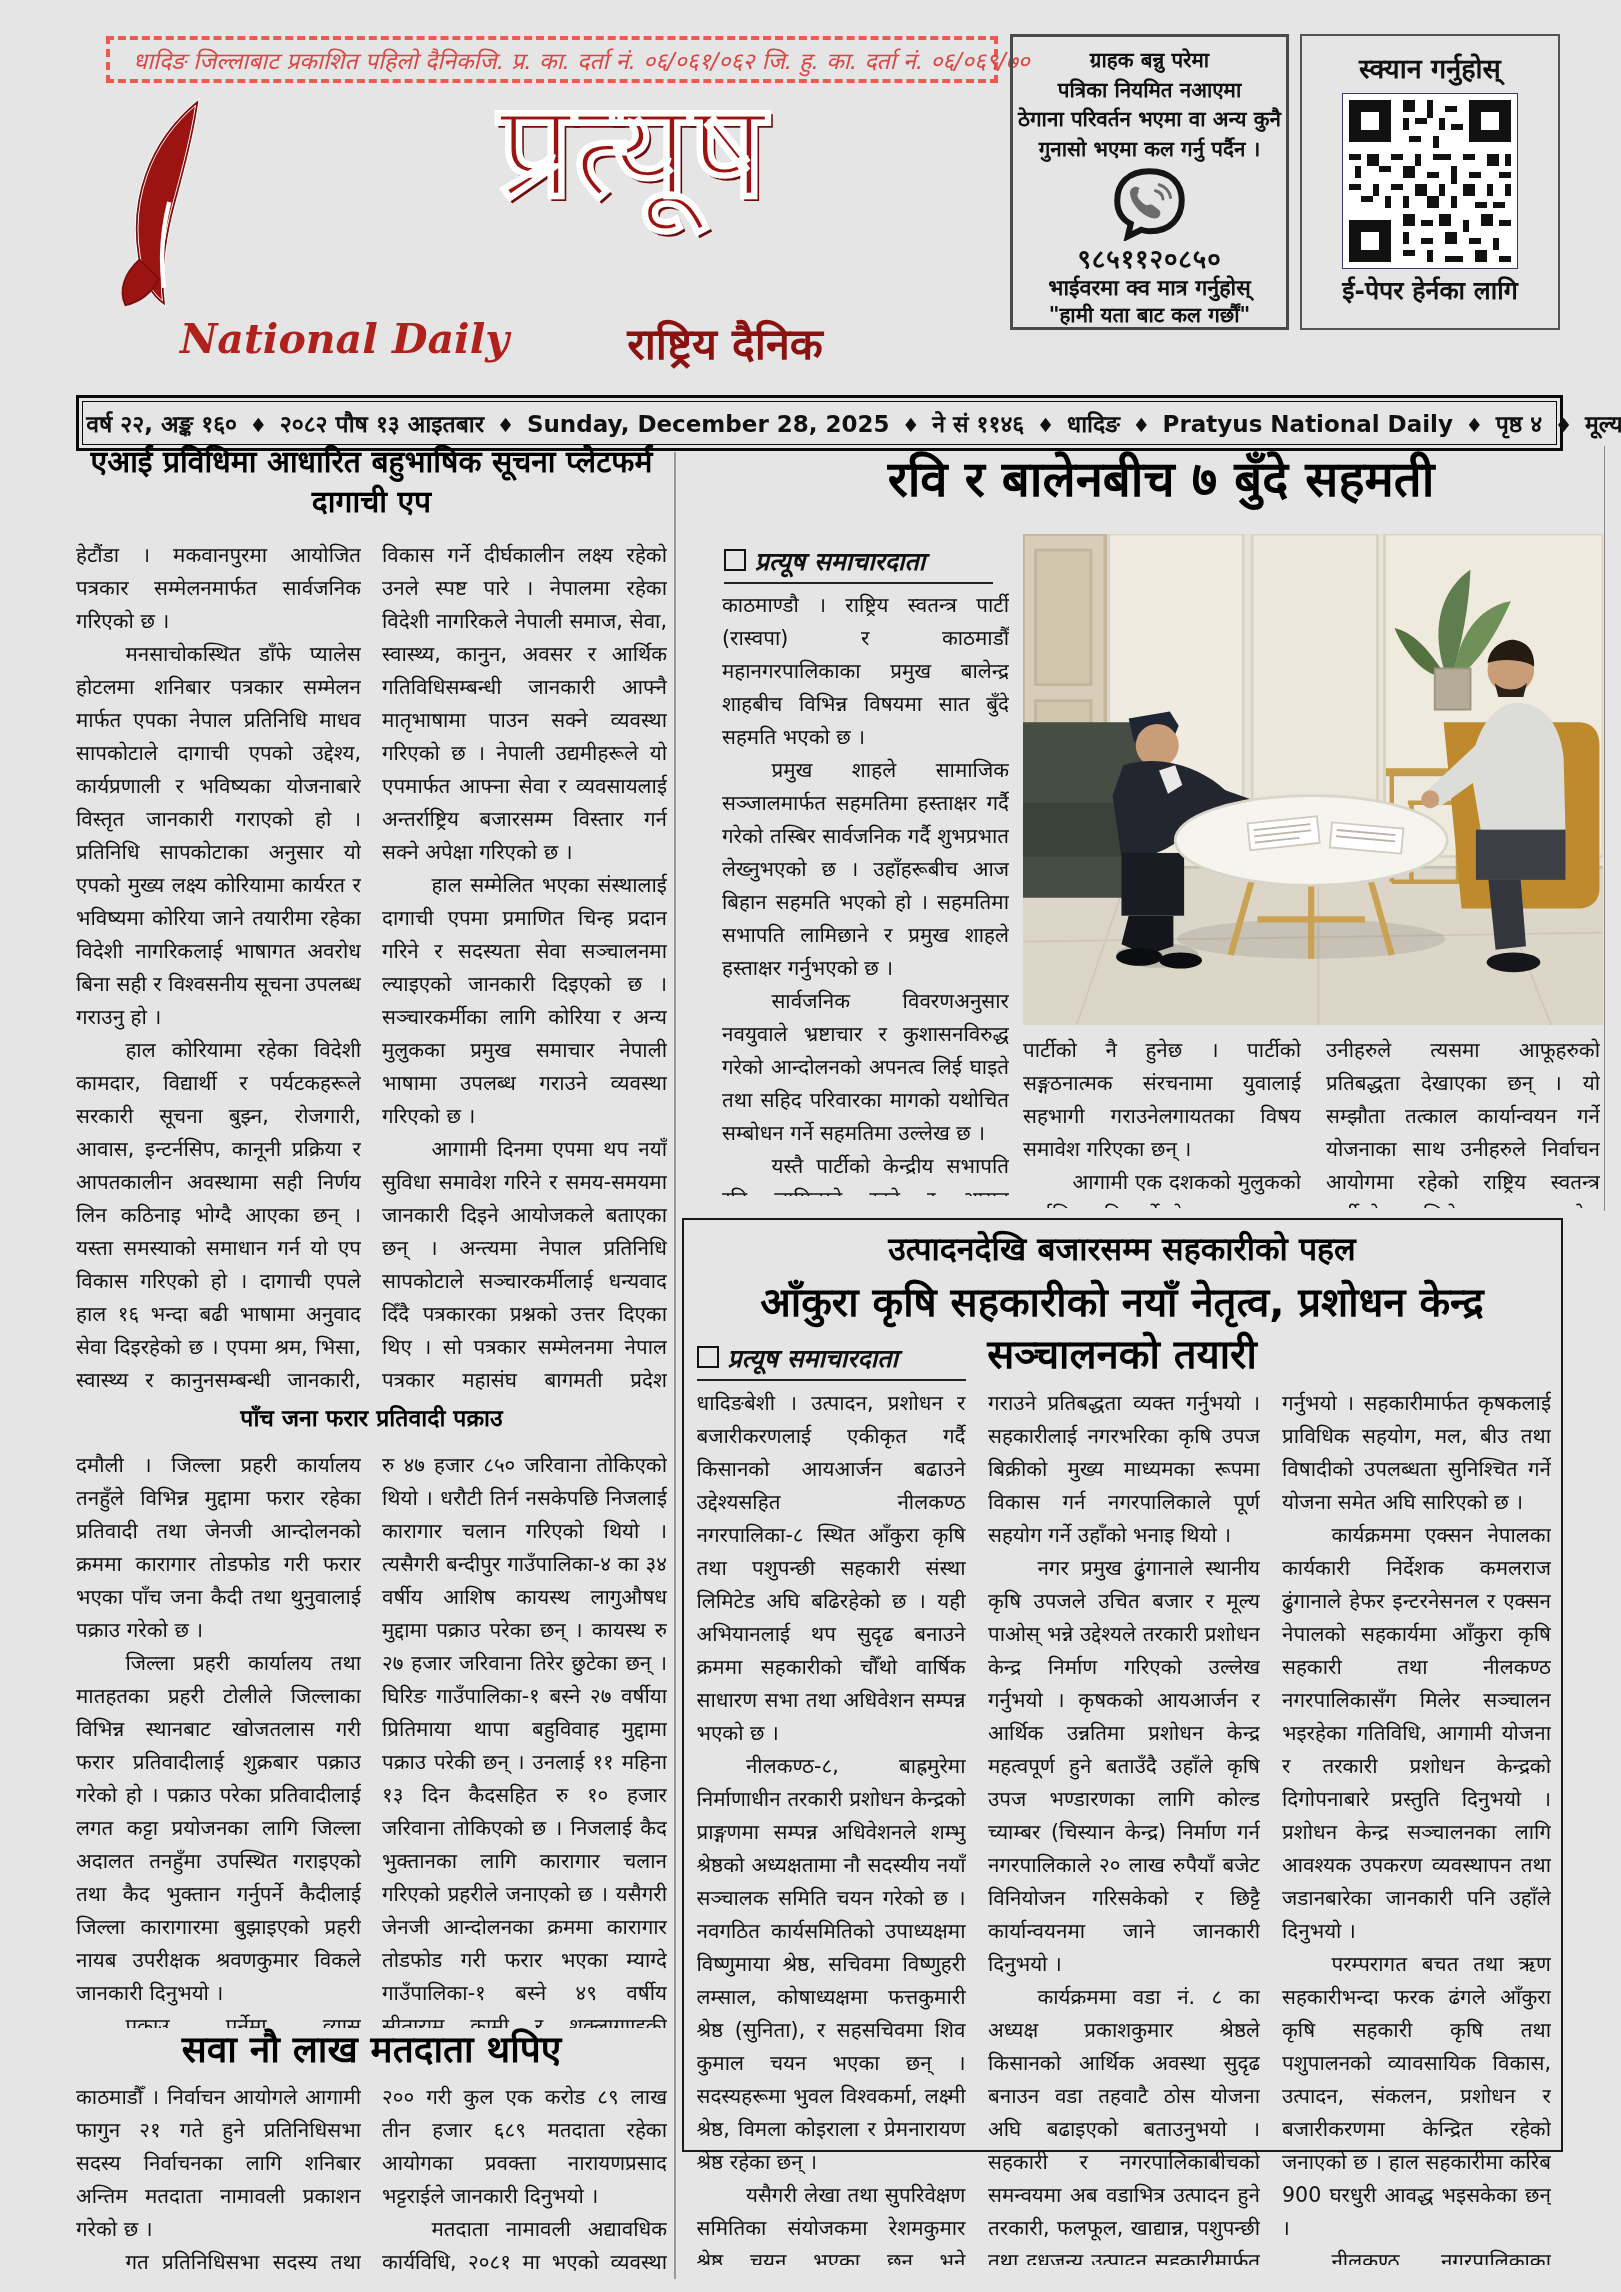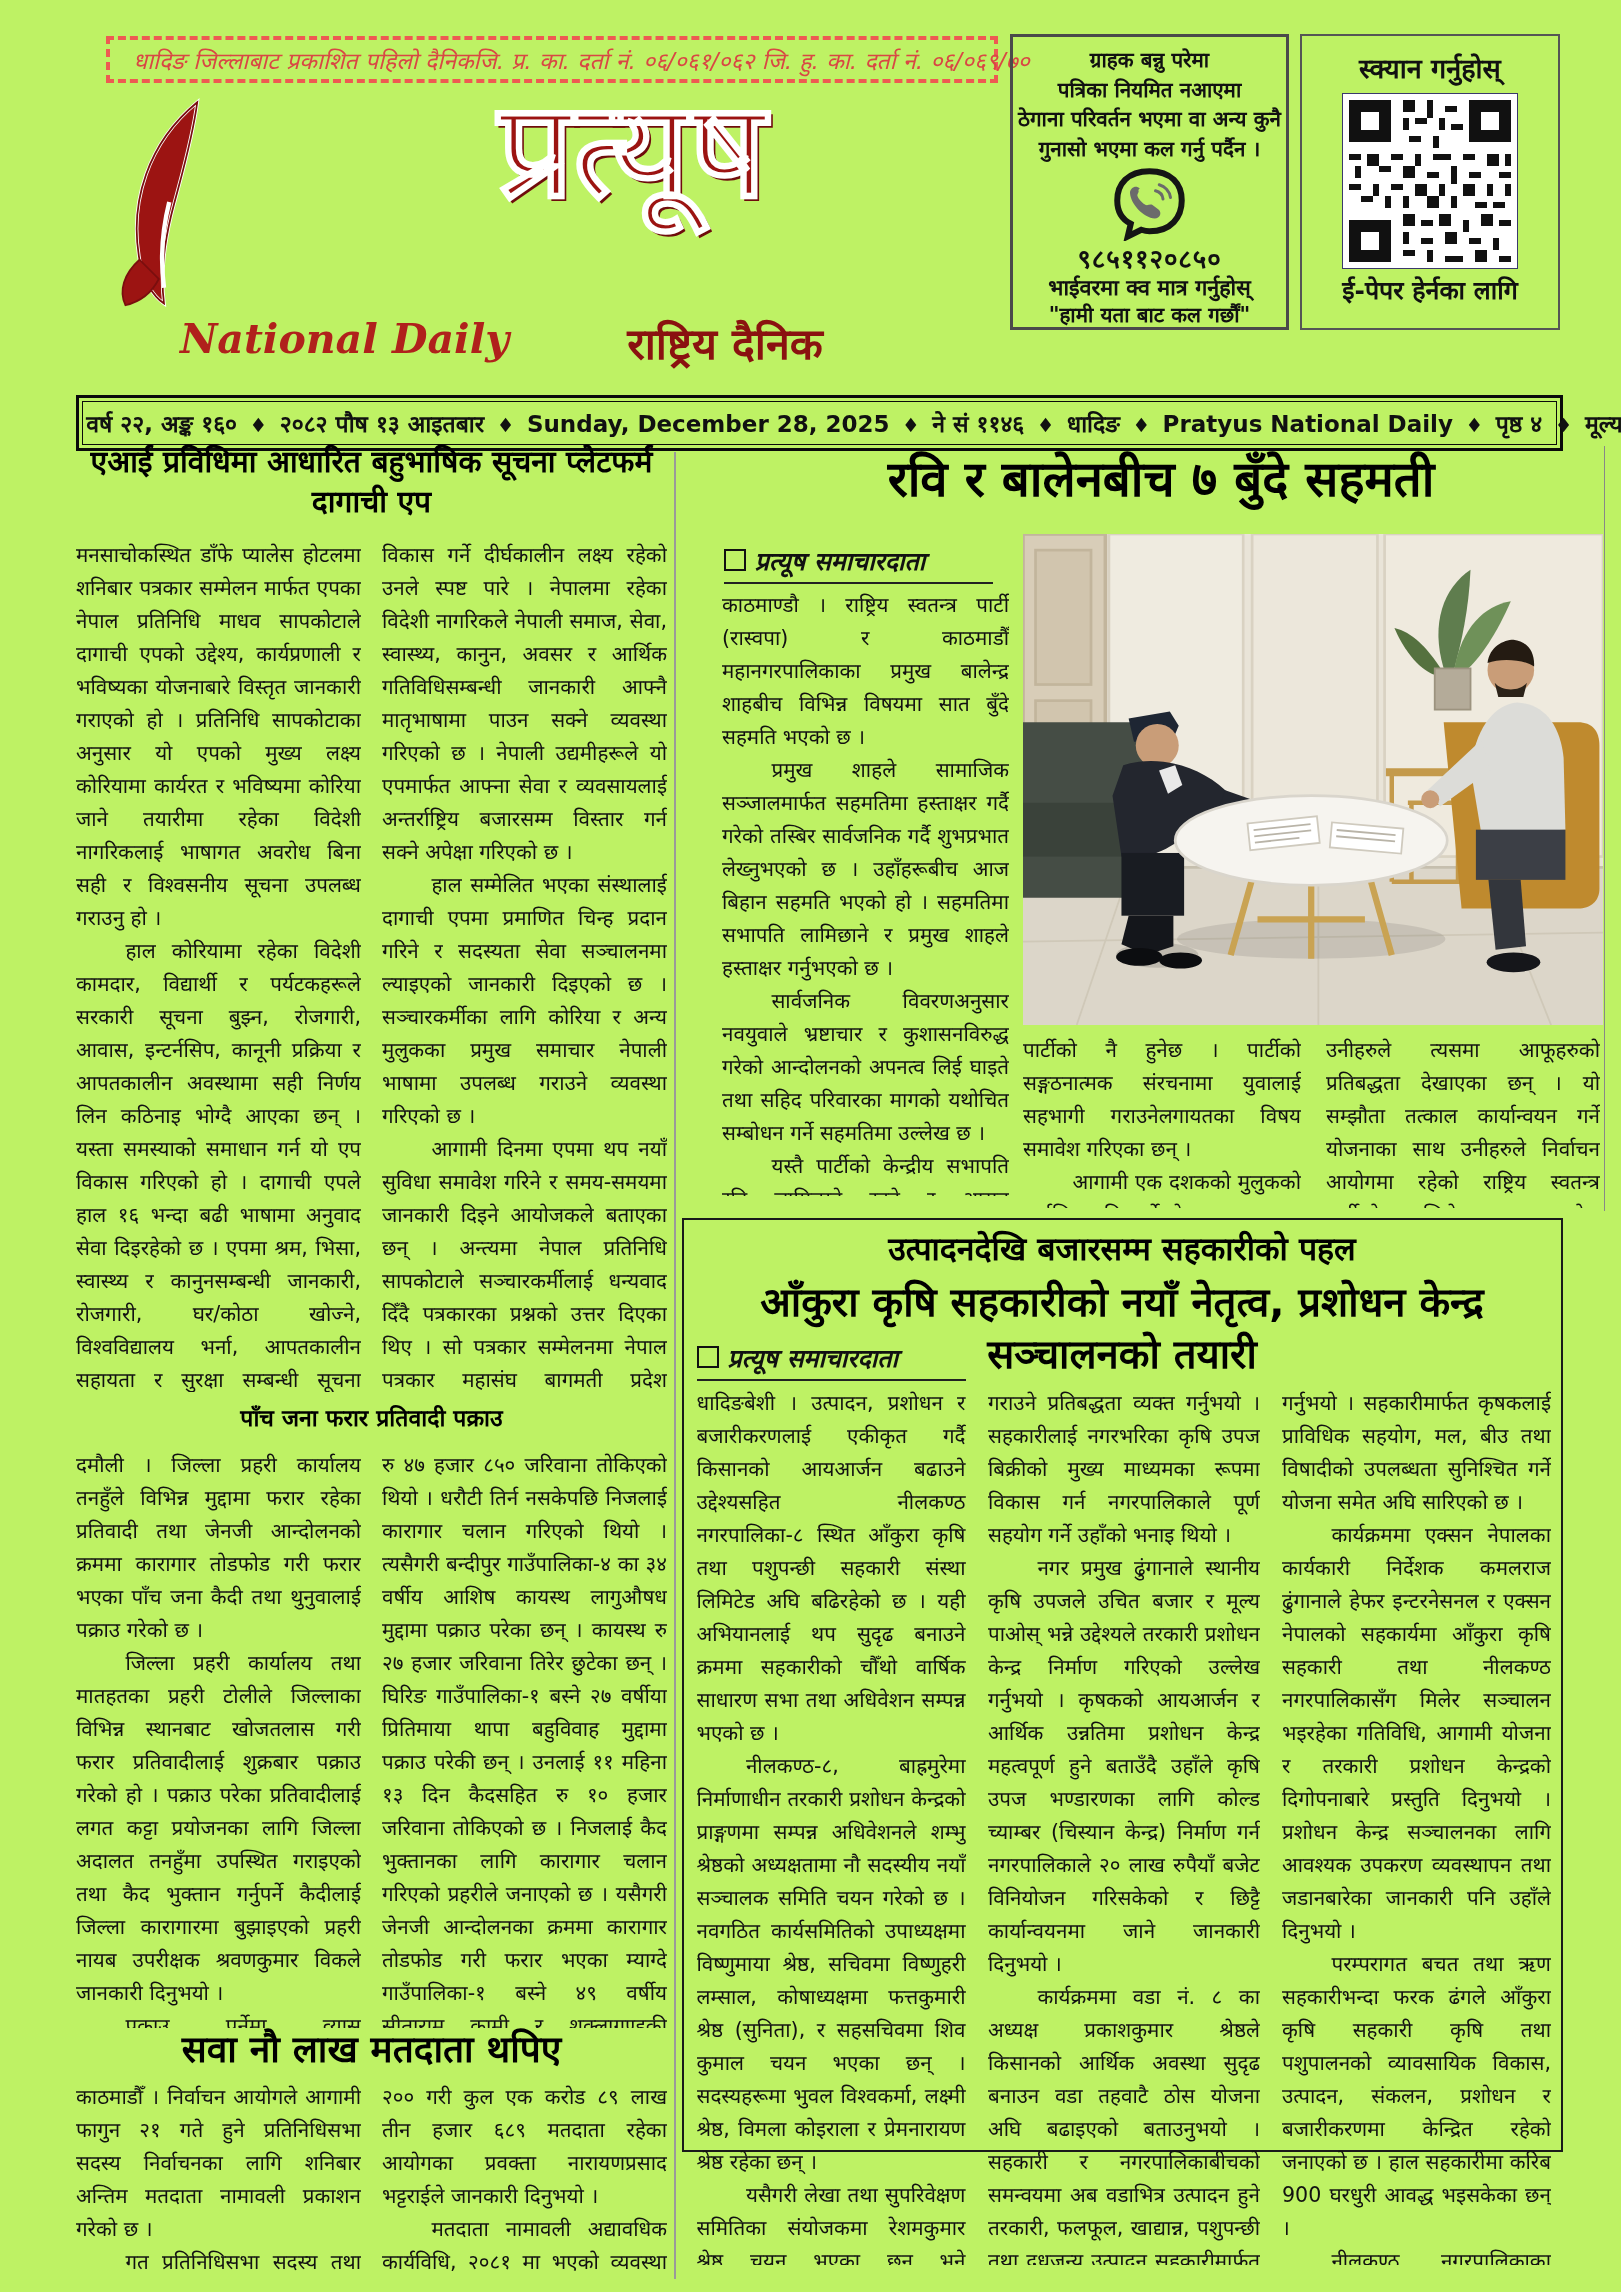--- a/index.html
+++ b/index.html
@@ -1,16 +1,16 @@
 <!DOCTYPE html>
 <html style="font-size:14.3px"><head>
 <meta charset="utf-8">
 <style>
   html,body{margin:0;padding:0;background:#9a9a9a;}
-  .page{position:relative;width:1622px;height:2293px;background:#bef264;overflow:hidden;
+  .page{position:relative;width:1622px;height:2293px;background:#e5e5e5;overflow:hidden;
         font-family:"DejaVu Sans",sans-serif;color:#111;}
   .abs{position:absolute;}
 
   
   .regstrip{left:106px;top:36px;width:892px;height:47px;border:4.5px dashed #ee5a52;
             display:flex;align-items:center;justify-content:space-between;padding:0 23px;box-sizing:border-box;}
   .regstrip span{color:#d94744;font-size:23px;font-style:italic;white-space:nowrap;}
   .logo-feather{left:85px;top:97px;width:179px;height:210px;}
   .logo-text{left:258px;top:79px;width:748px;height:152px;font-size:133px;font-weight:700;
              color:#9c1412;-webkit-text-stroke:2.2px #ffffff;line-height:143px;text-align:center;
@@ -132,20 +132,21 @@
   </div>
 
   <div class="abs datebar">
     <div class="datebar-in">
       <span>वर्ष २२, अङ्क १६०</span><span class="dia">♦</span><span>२०८२ पौष १३ आइतबार</span><span class="dia">♦</span><span>Sunday, December 28, 2025</span><span class="dia">♦</span><span>ने सं ११४६</span><span class="dia">♦</span><span>धादिङ</span><span class="dia">♦</span><span>Pratyus National Daily</span><span class="dia">♦</span><span>पृष्ठ ४</span><span class="dia">♦</span><span>मूल्य रु. ५/-</span>
     </div>
   </div>
 
   <div class="abs headline a1head">एआई प्रविधिमा आधारित बहुभाषिक सूचना प्लेटफर्म दागाची एप</div>
   <div class="abs bodycol a1c1">
+      <p>हेटौंडा । मकवानपुरमा आयोजित पत्रकार सम्मेलनमार्फत सार्वजनिक गरिएको छ ।</p>
       <p>मनसाचोकस्थित डाँफे प्यालेस होटलमा शनिबार पत्रकार सम्मेलन मार्फत एपका नेपाल प्रतिनिधि माधव सापकोटाले दागाची एपको उद्देश्य, कार्यप्रणाली र भविष्यका योजनाबारे विस्तृत जानकारी गराएको हो । प्रतिनिधि सापकोटाका अनुसार यो एपको मुख्य लक्ष्य कोरियामा कार्यरत र भविष्यमा कोरिया जाने तयारीमा रहेका विदेशी नागरिकलाई भाषागत अवरोध बिना सही र विश्वसनीय सूचना उपलब्ध गराउनु हो ।</p>
       <p>हाल कोरियामा रहेका विदेशी कामदार, विद्यार्थी र पर्यटकहरूले सरकारी सूचना बुझ्न, रोजगारी, आवास, इन्टर्नसिप, कानूनी प्रक्रिया र आपतकालीन अवस्थामा सही निर्णय लिन कठिनाइ भोग्दै आएका छन् । यस्ता समस्याको समाधान गर्न यो एप विकास गरिएको हो । दागाची एपले हाल १६ भन्दा बढी भाषामा अनुवाद सेवा दिइरहेको छ । एपमा श्रम, भिसा, स्वास्थ्य र कानुनसम्बन्धी जानकारी, रोजगारी, घर/कोठा खोज्ने, विश्वविद्यालय भर्ना, आपतकालीन सहायता र सुरक्षा सम्बन्धी सूचना उपलब्ध छ । एआई आधारित सरल र सुरक्षित प्रणाली प्रयोग गरिएको हो । यो एपलाई केवल सूचना दिने माध्यम मात्र सीमित नराखी विदेशी नागरिकका लागि विश्वसनीय डिजिटल सहायकको रूपमा</p>
     </div>
   <div class="abs bodycol a1c2">
       <p>विकास गर्ने दीर्घकालीन लक्ष्य रहेको उनले स्पष्ट पारे । नेपालमा रहेका विदेशी नागरिकले नेपाली समाज, सेवा, स्वास्थ्य, कानुन, अवसर र आर्थिक गतिविधिसम्बन्धी जानकारी आफ्नै मातृभाषामा पाउन सक्ने व्यवस्था गरिएको छ । नेपाली उद्यमीहरूले यो एपमार्फत आफ्ना सेवा र व्यवसायलाई अन्तर्राष्ट्रिय बजारसम्म विस्तार गर्न सक्ने अपेक्षा गरिएको छ ।</p>
       <p>हाल सम्मेलित भएका संस्थालाई दागाची एपमा प्रमाणित चिन्ह प्रदान गरिने र सदस्यता सेवा सञ्चालनमा ल्याइएको जानकारी दिइएको छ । सञ्चारकर्मीका लागि कोरिया र अन्य मुलुकका प्रमुख समाचार नेपाली भाषामा उपलब्ध गराउने व्यवस्था गरिएको छ ।</p>
       <p>आगामी दिनमा एपमा थप नयाँ सुविधा समावेश गरिने र समय-समयमा जानकारी दिइने आयोजकले बताएका छन् । अन्त्यमा नेपाल प्रतिनिधि सापकोटाले सञ्चारकर्मीलाई धन्यवाद दिँदै पत्रकारका प्रश्नको उत्तर दिएका थिए । सो पत्रकार सम्मेलनमा नेपाल पत्रकार महासंघ बागमती प्रदेश उपाध्यक्ष हरि हुमागाई, जिल्ला अध्यक्ष बालकृष्ण अधिकारी, उपाध्यक्ष जिगु अधिकारी, भावना रिजाल लगायत विभिन्न संचार माध्यमका पत्रकारहरू उपस्थित रहेको थियो ।</p>
     </div>
 
   <div class="abs headline a2head">पाँच जना फरार प्रतिवादी पक्राउ</div>

